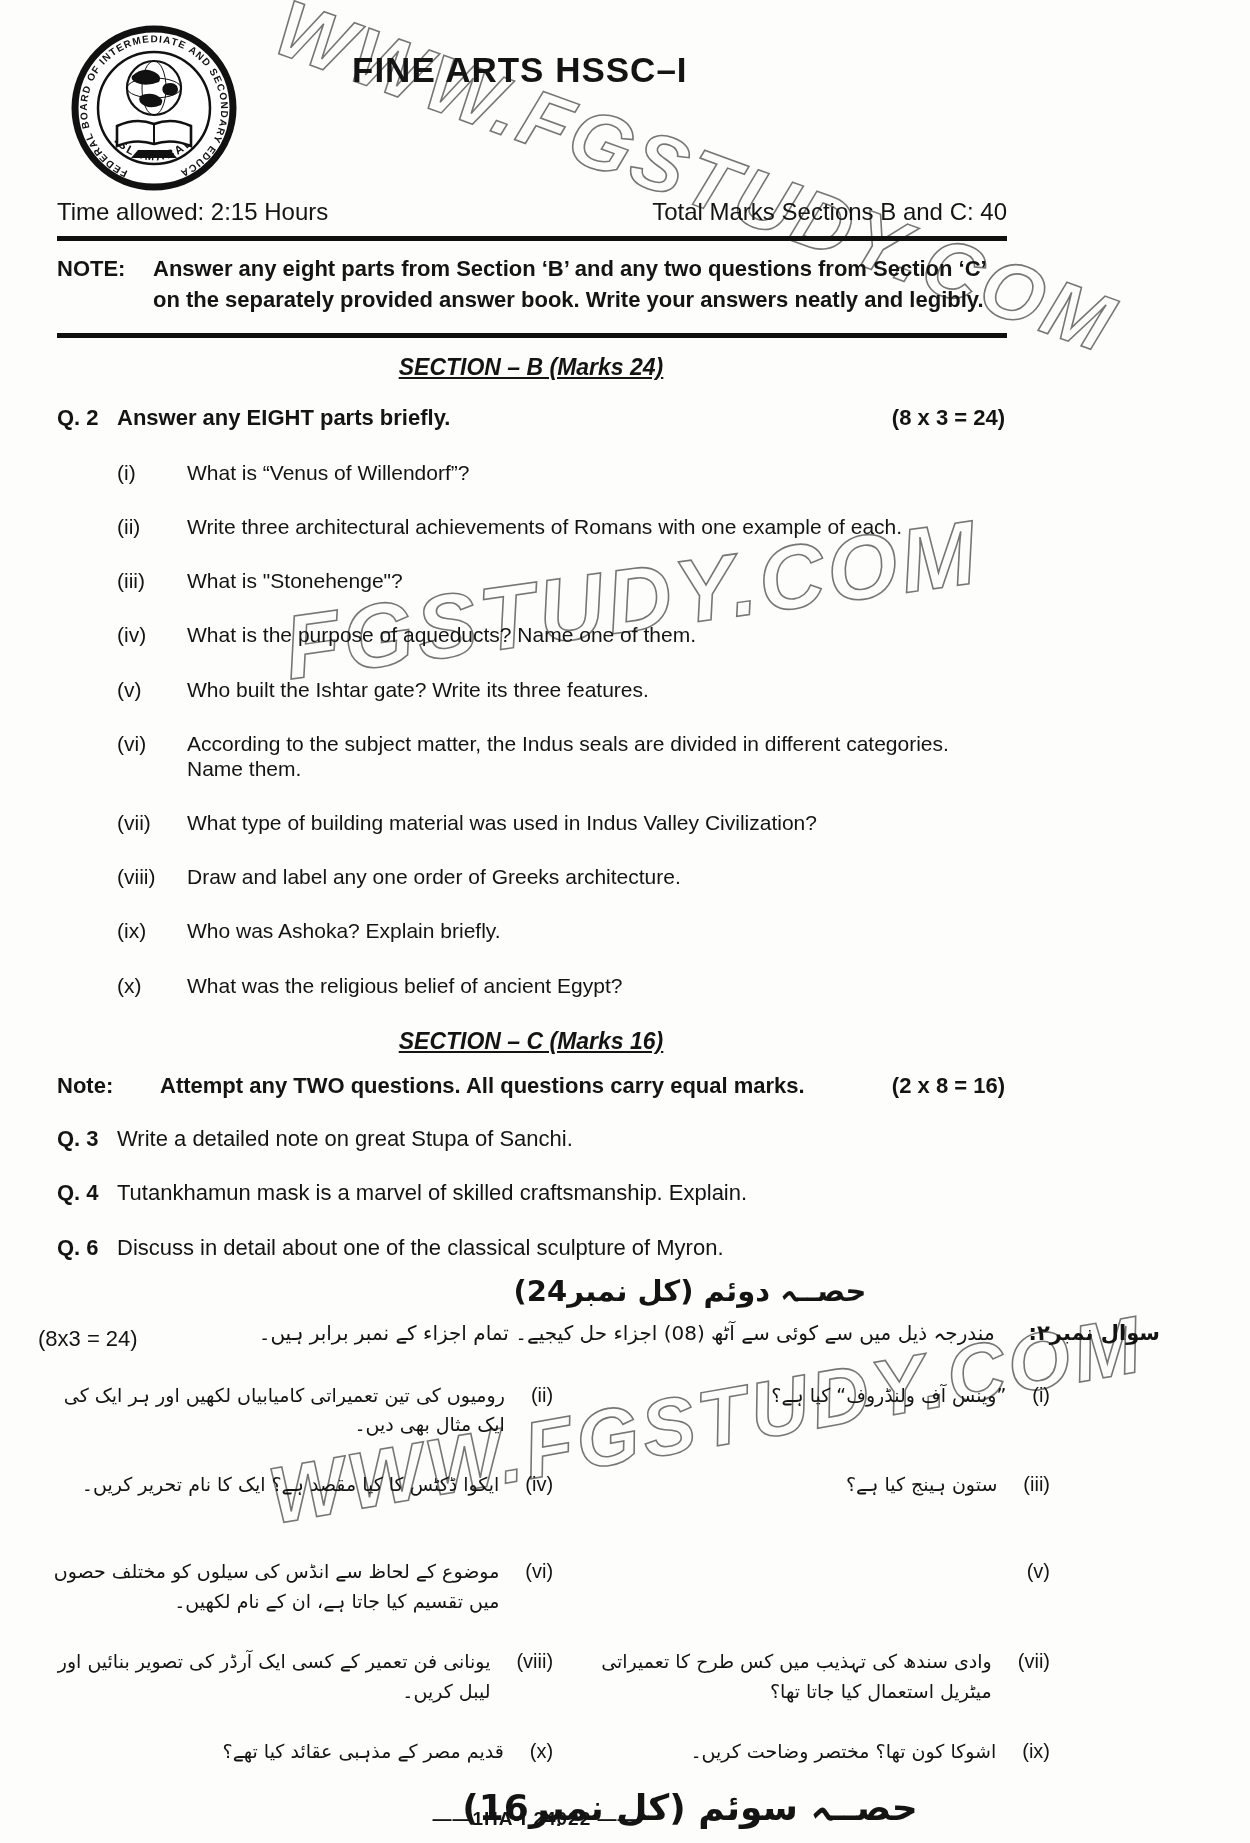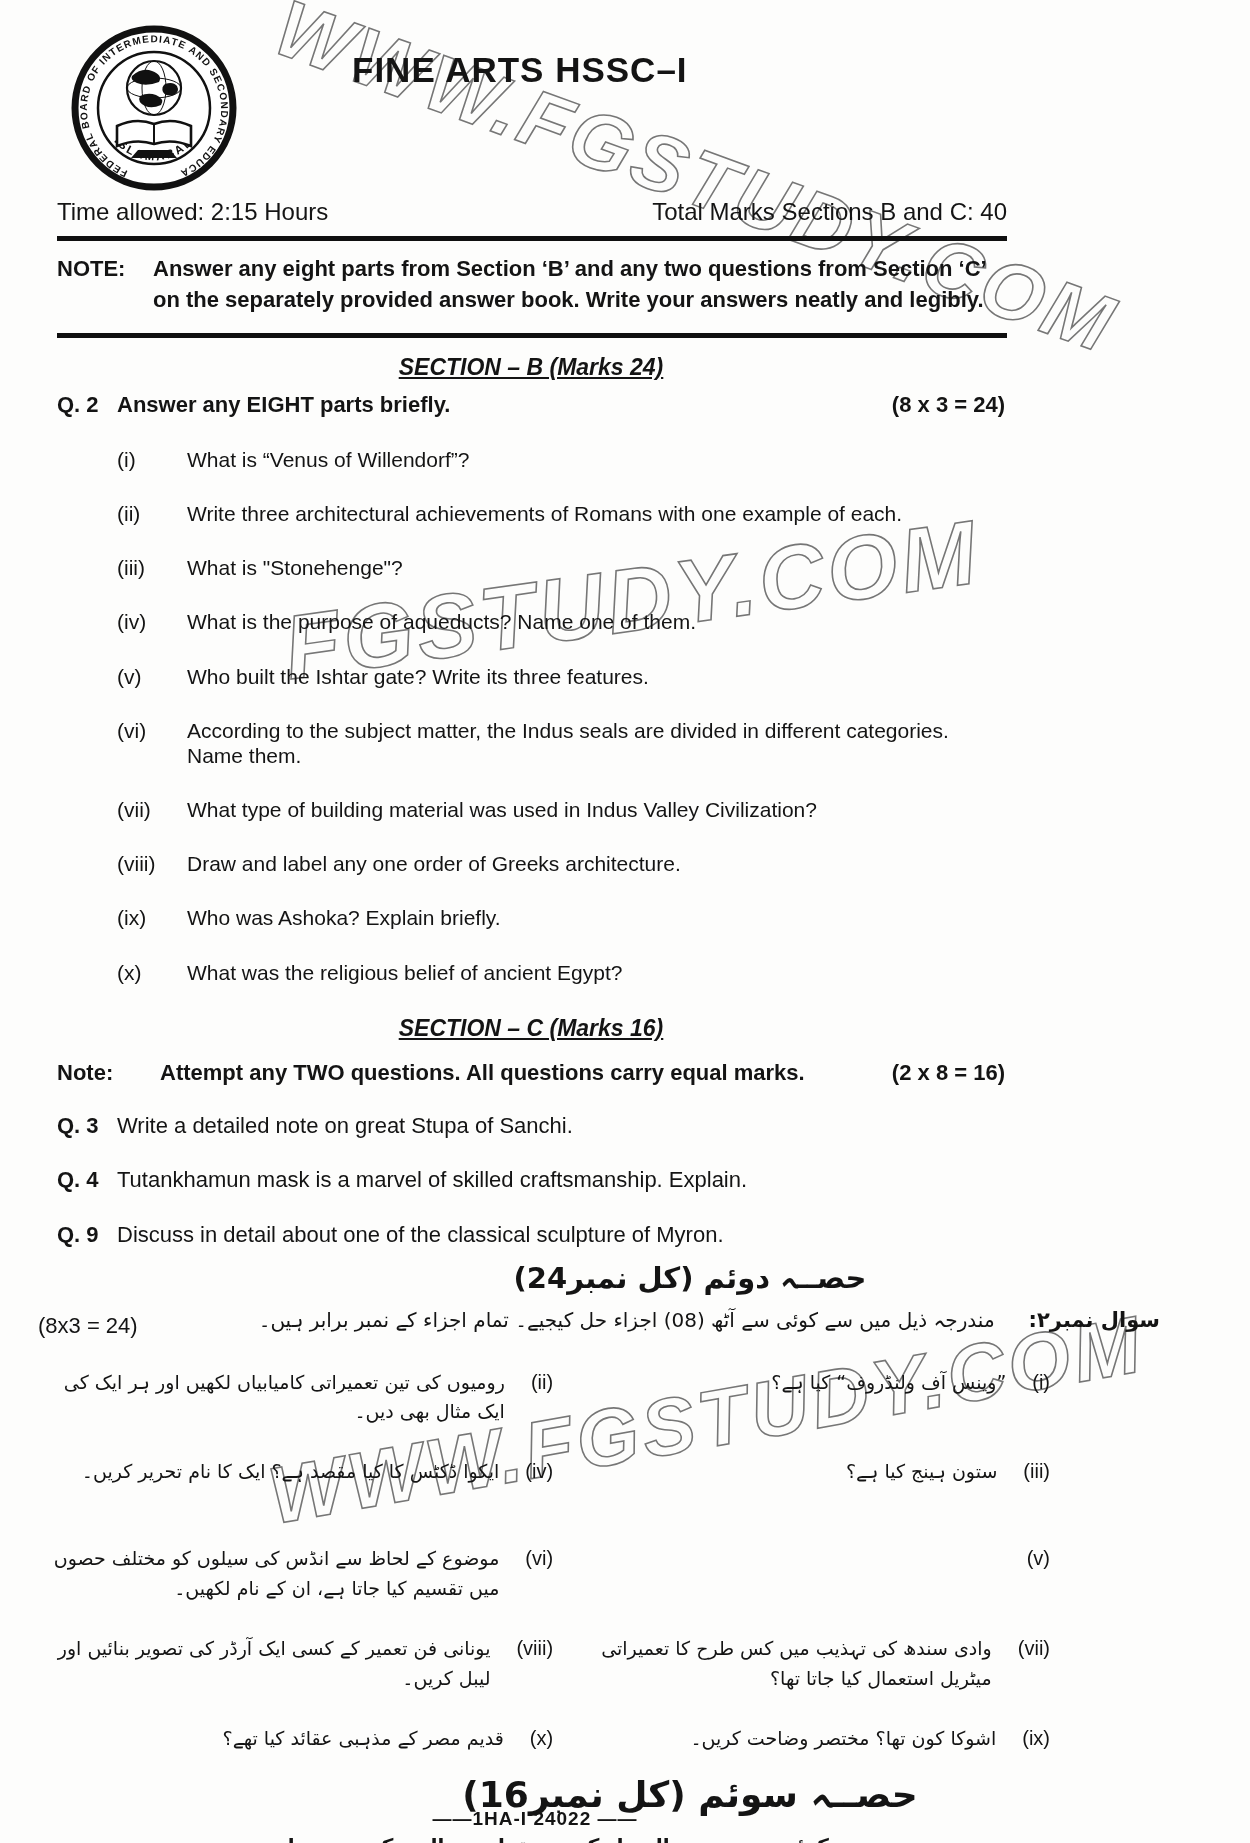--- a/index.html
+++ b/index.html
@@ -65,21 +65,21 @@
   .sec-heading span{text-decoration:underline;}
   .qrow{
     display:flex;align-items:baseline;
     padding:0 245px 0 57px;
     font-size:22px;line-height:1.15;
     position:relative;z-index:2;
   }
   .qrow .qlbl{flex:0 0 60px;font-weight:700;}
   .qrow.bold .qtxt{font-weight:700;}
   .qrow .marks{margin-left:auto;font-weight:700;white-space:nowrap;}
-  .q2row{margin-top:11px;}
+  .q2row{margin-top:24px;}
   .part{
     display:flex;align-items:baseline;
     padding:0 245px 0 117px;
     font-size:21px;line-height:1.2;
     margin-top:29px;
     position:relative;z-index:2;
   }
   .part .pnum{flex:0 0 70px;}
   .secC-note{margin-top:18px;}
   .secC-note .qlbl{flex:0 0 103px;}
@@ -242,21 +242,21 @@
 
   <div class="qrow q3">
     <span class="qlbl">Q. 3</span>
     <span class="qtxt">Write a detailed note on great Stupa of Sanchi.</span>
   </div>
   <div class="qrow q4">
     <span class="qlbl">Q. 4</span>
     <span class="qtxt">Tutankhamun mask is a marvel of skilled craftsmanship. Explain.</span>
   </div>
   <div class="qrow q5">
-    <span class="qlbl">Q. 9</span>
+    <span class="qlbl">Q. 6</span>
     <span class="qtxt">Discuss in detail about one of the classical sculpture of Myron.</span>
   </div>
 
   <div class="urdu">
 
     <div class="u-heading">حصــہ دوئم (کل نمبر24)</div>
 
     <div class="u-introrow">
       <span class="u-marks">(8x3 = 24)</span>
       <span class="ulbl">سوال نمبر۲:</span>

